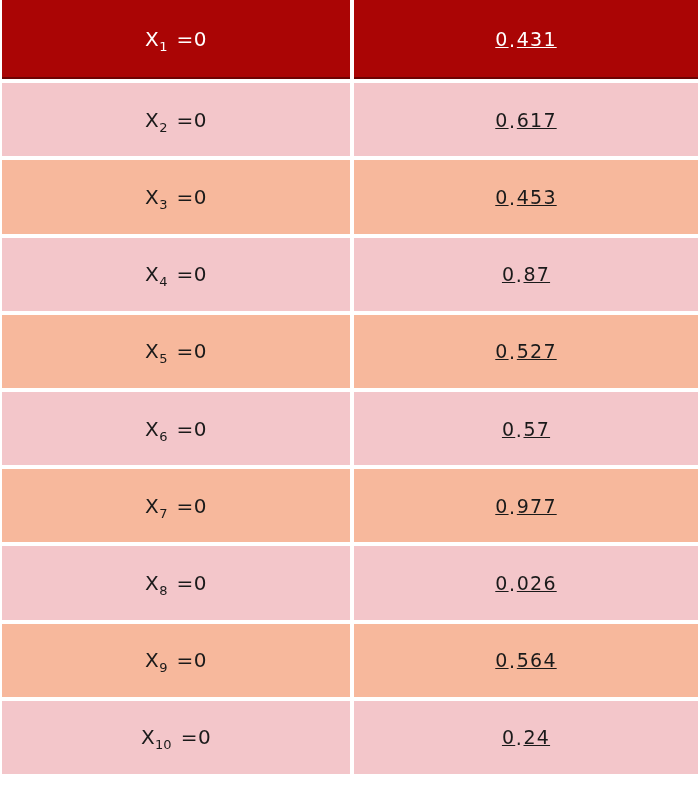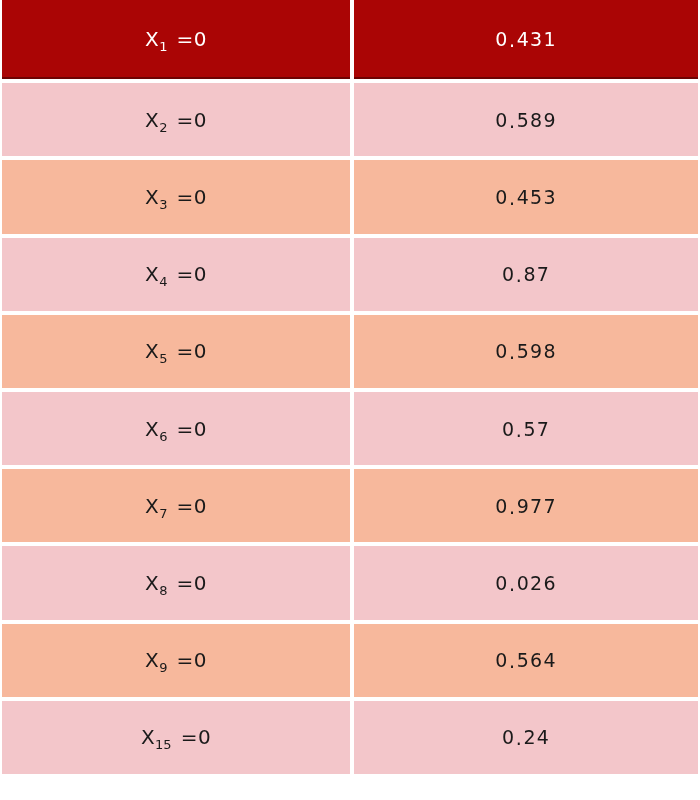--- a/index.html
+++ b/index.html
@@ -71,20 +71,21 @@
     left: 0px;
     letter-spacing: 0;
   }
   .var-name .eqpart {
     margin-left: 9px;
     font-size: 20px;
   }
   .value-text {
     font-size: 19px;
     letter-spacing: 1.2px;
+    text-decoration: underline;
   }
   .value-text .dot {
     display: inline-block;
     transform: translateY(1px);
     padding: 0 0.5px;
   }
 </style>
 </head>
 <body>
 
@@ -112,21 +113,21 @@
             <div class="cell-inner">
               <span class="var-name">
                 <span class="base">X</span>
                 <span class="sub">2</span>
                 <span class="eqpart">=0</span>
               </span>
             </div>
           </td>
           <td class="col-value">
             <div class="cell-inner">
-              <span class="value-text"><span>0</span><span class="dot">.</span><span>589</span></span>
+              <span class="value-text"><span>0</span><span class="dot">.</span><span>617</span></span>
             </div>
           </td>
         </tr>
         <tr class="row-peach">
           <td class="col-label">
             <div class="cell-inner">
               <span class="var-name">
                 <span class="base">X</span>
                 <span class="sub">3</span>
                 <span class="eqpart">=0</span>
@@ -160,21 +161,21 @@
             <div class="cell-inner">
               <span class="var-name">
                 <span class="base">X</span>
                 <span class="sub">5</span>
                 <span class="eqpart">=0</span>
               </span>
             </div>
           </td>
           <td class="col-value">
             <div class="cell-inner">
-              <span class="value-text"><span>0</span><span class="dot">.</span><span>598</span></span>
+              <span class="value-text"><span>0</span><span class="dot">.</span><span>527</span></span>
             </div>
           </td>
         </tr>
         <tr class="row-pink">
           <td class="col-label">
             <div class="cell-inner">
               <span class="var-name">
                 <span class="base">X</span>
                 <span class="sub">6</span>
                 <span class="eqpart">=0</span>
@@ -233,21 +234,21 @@
             <div class="cell-inner">
               <span class="value-text"><span>0</span><span class="dot">.</span><span>564</span></span>
             </div>
           </td>
         </tr>
         <tr class="row-pink">
           <td class="col-label">
             <div class="cell-inner">
               <span class="var-name">
                 <span class="base">X</span>
-                <span class="sub">15</span>
+                <span class="sub">10</span>
                 <span class="eqpart">=0</span>
               </span>
             </div>
           </td>
           <td class="col-value">
             <div class="cell-inner">
               <span class="value-text"><span>0</span><span class="dot">.</span><span>24</span></span>
             </div>
           </td>
         </tr>

